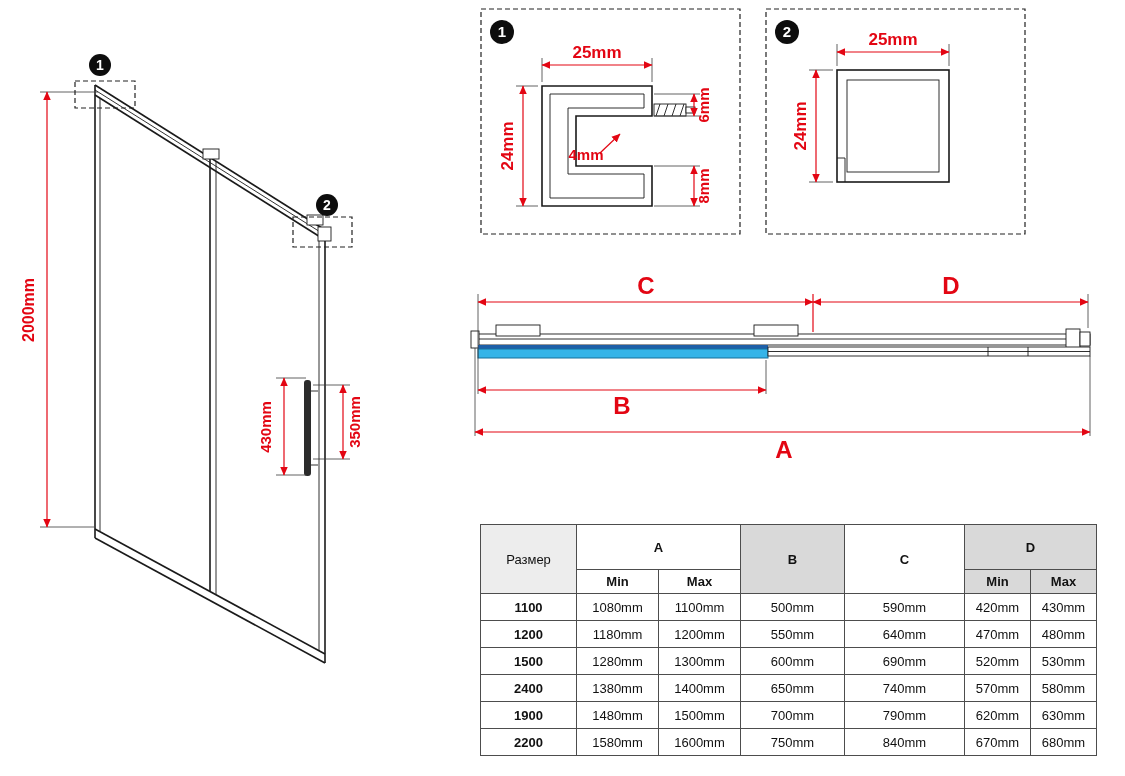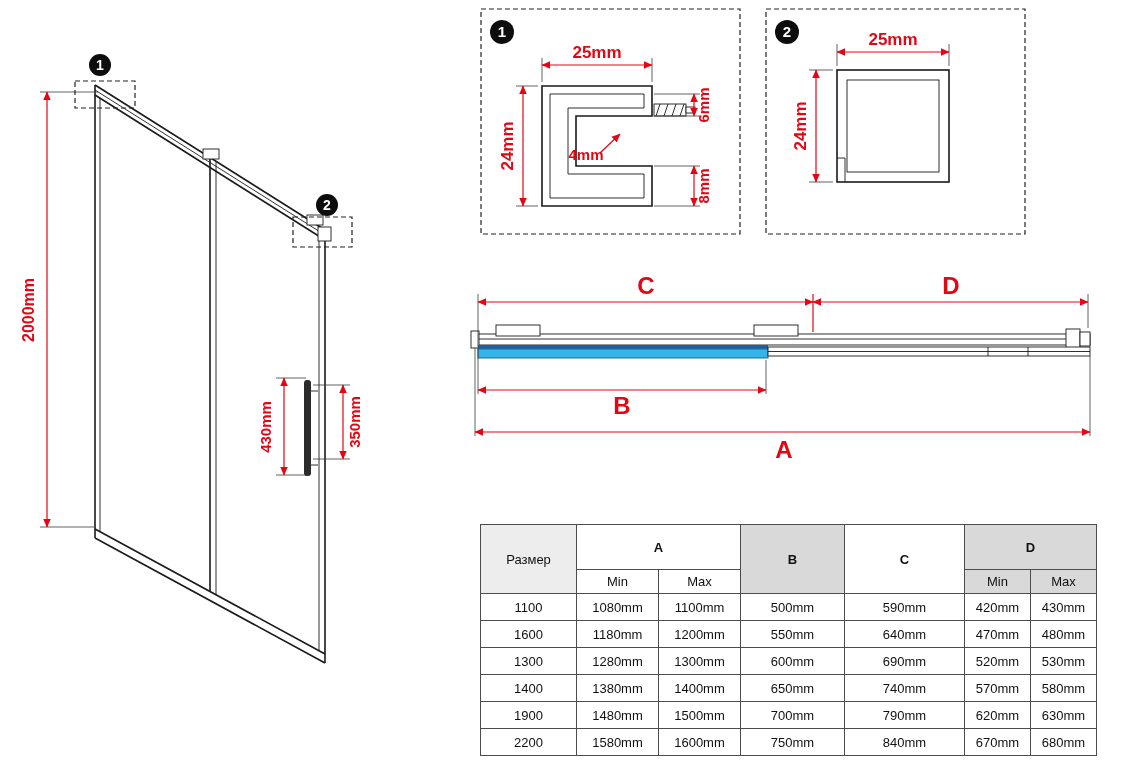--- a/index.html
+++ b/index.html
@@ -20,25 +20,25 @@
   .badge  { fill:#0d0d0d; }
   .badge-num { fill:#ffffff; font-weight:bold; text-anchor:middle; font-family:"Liberation Sans","DejaVu Sans",sans-serif; }
 
   
   table.size-table { border-collapse:collapse; table-layout:fixed; background:#fff; }
   table.size-table td {
     border:1px solid #4d4d4d; text-align:center; vertical-align:middle;
     padding:0 2px; font-size:13px; color:#111;
   }
   .hrow1 td { height:44px; }
-  .hrow2 td { height:23px; font-weight:normal; }
+  .hrow2 td { height:23px; font-weight:bold; }
   .drow  td { height:26px; }
   .bigletter { color:#e30613; font-size:27px; font-weight:bold; }
   .c-sizehead { font-size:14px; background:#ededed; }
-  .c-size { font-weight:normal; }
+  .c-size { font-weight:bold; }
   .g { background:#d9d9d9; }
 </style>
 </head>
 <body>
 
 <div class="canvas">
 
   <svg class="abs" style="left:10px; top:35px;" width="440" height="700" viewBox="0 0 440 700">
     <defs>
       <marker id="ai" viewBox="0 0 10 10" refX="8.5" refY="5" markerWidth="8" markerHeight="8" orient="auto-start-reverse">
@@ -280,39 +280,39 @@
       <tr class="drow">
         <td class="c-size">1100</td>
         <td>1080mm</td>
         <td>1100mm</td>
         <td>500mm</td>
         <td>590mm</td>
         <td>420mm</td>
         <td>430mm</td>
       </tr>
       <tr class="drow">
-        <td class="c-size">1600</td>
+        <td class="c-size">1200</td>
         <td>1180mm</td>
         <td>1200mm</td>
         <td>550mm</td>
         <td>640mm</td>
         <td>470mm</td>
         <td>480mm</td>
       </tr>
       <tr class="drow">
-        <td class="c-size">1300</td>
+        <td class="c-size">1500</td>
         <td>1280mm</td>
         <td>1300mm</td>
         <td>600mm</td>
         <td>690mm</td>
         <td>520mm</td>
         <td>530mm</td>
       </tr>
       <tr class="drow">
-        <td class="c-size">1400</td>
+        <td class="c-size">2400</td>
         <td>1380mm</td>
         <td>1400mm</td>
         <td>650mm</td>
         <td>740mm</td>
         <td>570mm</td>
         <td>580mm</td>
       </tr>
       <tr class="drow">
         <td class="c-size">1900</td>
         <td>1480mm</td>

